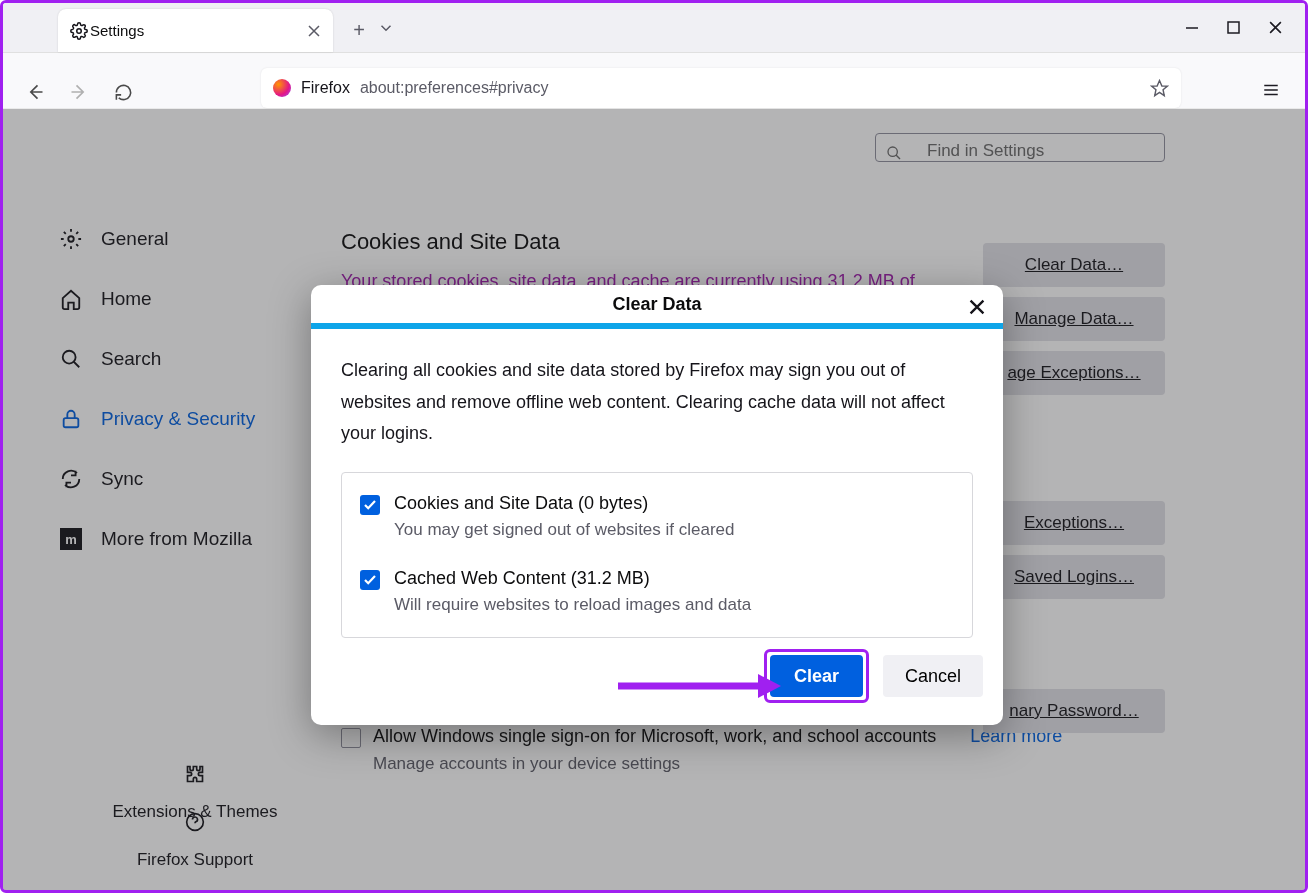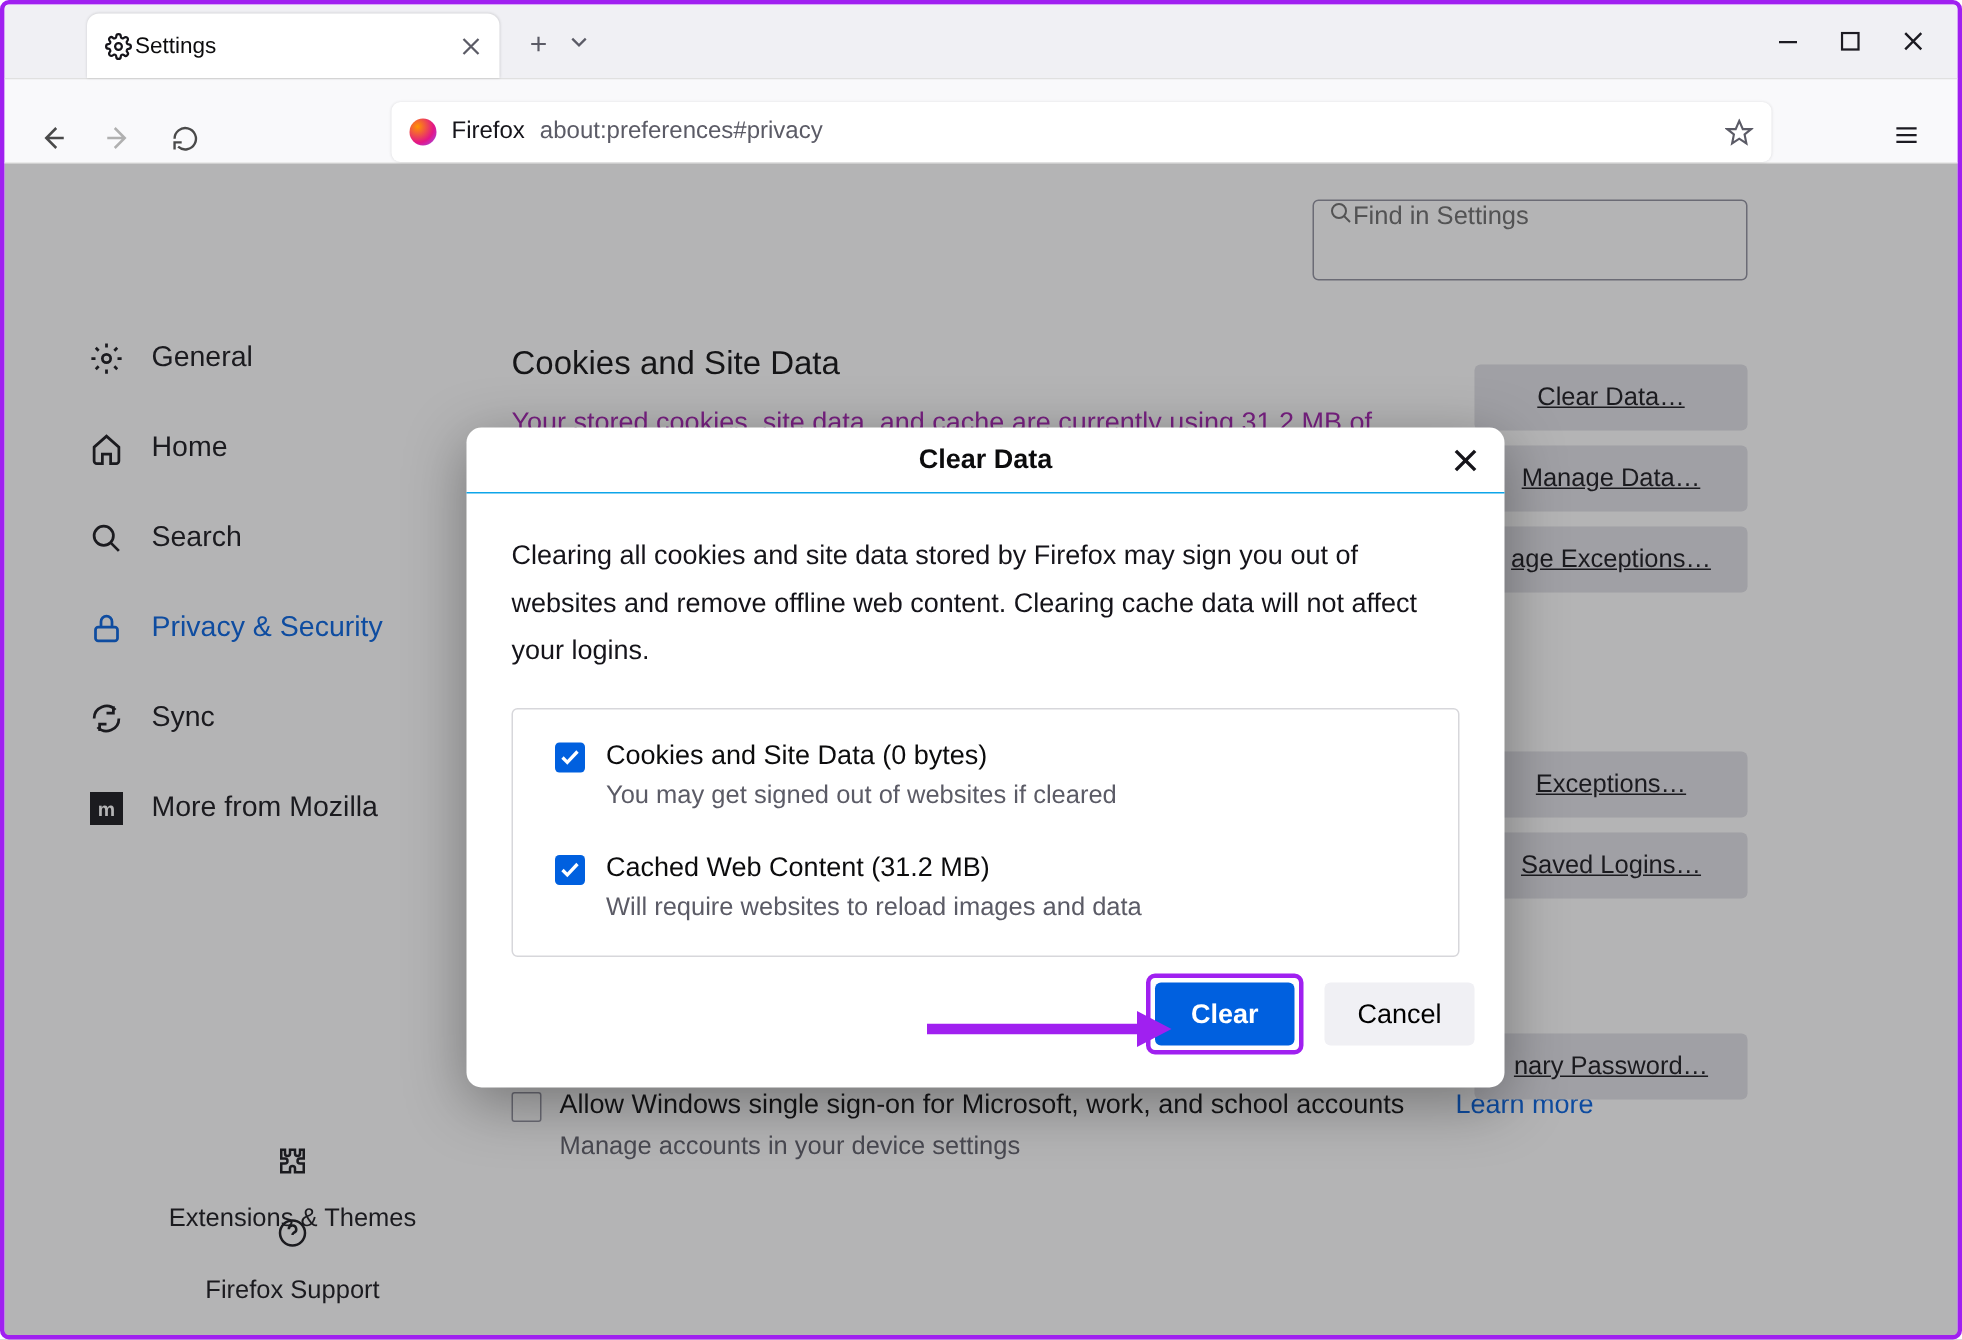--- a/index.html
+++ b/index.html
@@ -34,21 +34,21 @@
 
 .content { position: absolute; top: 106px; left: 0; right: 0; bottom: 0; display: flex; }
 .sidebar { width: 328px; padding: 100px 0 0 48px; display: flex; flex-direction: column; }
 .side-item { display: flex; align-items: center; gap: 18px; height: 60px; font-size: 19px; color: #15141a; padding-left: 8px; border-radius: 4px; }
 .side-item.active { color: #0060df; }
 .side-item .icon { width: 24px; display: flex; justify-content: center; }
 .sidebar-bottom { margin-top: auto; padding-bottom: 30px; }
 .sidebar-bottom .side-item { font-size: 17px; height: 48px; flex-direction: column; }
 
 .main { flex: 1; padding: 20px 130px 0 10px; position: relative; }
-.search-box { position: absolute; right: 140px; top: 24px; width: 290px; height: 54px; border: 1px solid #8f8f9d; border-radius: 4px; display: flex; align-items: flex-start; padding: 0 10px; gap: 0; color: #6a6a6a; font-size: 17px; }
+.search-box { position: absolute; right: 140px; top: 24px; width: 290px; height: 29px; border: 1px solid #8f8f9d; border-radius: 4px; display: flex; align-items: flex-end; padding: 0 10px; gap: 25px; color: #6a6a6a; font-size: 17px; }
 h2 { font-size: 22px; font-weight: 400; margin-top: 100px; margin-bottom: 12px; }
 .desc { font-size: 18px; color: #a21caf; line-height: 1.6; max-width: 640px; }
 .btn-col { position: absolute; right: 140px; top: 134px; display: flex; flex-direction: column; gap: 10px; }
 .wide-btn { width: 182px; height: 44px; background: #e0e0e6; border: none; border-radius: 4px; font-size: 17px; color: #15141a; text-decoration: underline; }
 .btn-col2 { position: absolute; right: 140px; top: 392px; display: flex; flex-direction: column; gap: 10px; }
 .btn-row3 { position: absolute; right: 140px; top: 580px; }
 
 .checkbox-row { display: flex; align-items: flex-start; gap: 12px; margin-top: 14px; font-size: 18px; }
 .cb { width: 20px; height: 20px; border: 1.5px solid #8f8f9d; border-radius: 2px; flex-shrink: 0; margin-top: 2px; }
 .hint { font-size: 17px; color: #5b5b66; margin-left: 32px; margin-top: 6px; }
@@ -56,26 +56,26 @@
 
 
 .dim { position: absolute; top: 106px; left: 0; right: 0; bottom: 0; background: rgba(40,40,42,.35); }
 
 
 .dialog {
   position: absolute; left: 308px; top: 282px; width: 692px; height: 440px;
   background: #fff; border-radius: 10px; box-shadow: 0 10px 40px rgba(0,0,0,.35);
   display: flex; flex-direction: column;
 }
-.dlg-header { height: 44px; display: flex; align-items: center; justify-content: center; border-bottom: 1px solid #0ea5e9; position: relative; }
+.dlg-header { height: 44px; display: flex; align-items: center; justify-content: center; border-bottom: 6px solid #0ea5e9; position: relative; }
 .dlg-title { font-size: 18px; font-weight: 600; }
 .dlg-close { position: absolute; right: 14px; top: 10px; width: 24px; height: 24px; display:flex; align-items:center; justify-content:center; }
 .dlg-body { padding: 26px 30px 0 30px; }
 .dlg-text { font-size: 18px; line-height: 1.75; color: #15141a; }
-.opt-box { margin-top: 22px; border: 1px solid #d7d7db; border-radius: 4px; padding: 20px 18px 22px 28px; }
+.opt-box { margin-top: 22px; border: 1px solid #d7d7db; border-radius: 4px; padding: 20px 18px 22px 18px; }
 .opt { display: flex; align-items: flex-start; gap: 14px; }
 .opt + .opt { margin-top: 28px; }
 .chk { width: 20px; height: 20px; background: #0060df; border-radius: 3px; flex-shrink: 0; display:flex;align-items:center;justify-content:center; margin-top: 2px; }
 .chk svg { stroke: #fff; }
 .opt-label { font-size: 18px; }
 .opt-sub { font-size: 17px; color: #5b5b66; margin-top: 6px; }
 .dlg-footer { margin-top: auto; padding: 0 20px 22px 0; display: flex; justify-content: flex-end; gap: 14px; align-items: center; position: relative; }
 .btn-primary { height: 42px; padding: 0 24px; background: #0060df; color: #fff; border: none; border-radius: 4px; font-size: 18px; font-weight: 600; }
 .primary-wrap { border: 3px solid #a020f0; border-radius: 6px; padding: 3px; }
 .btn-secondary { height: 42px; padding: 0 22px; background: #f0f0f4; border: none; border-radius: 4px; font-size: 18px; }

